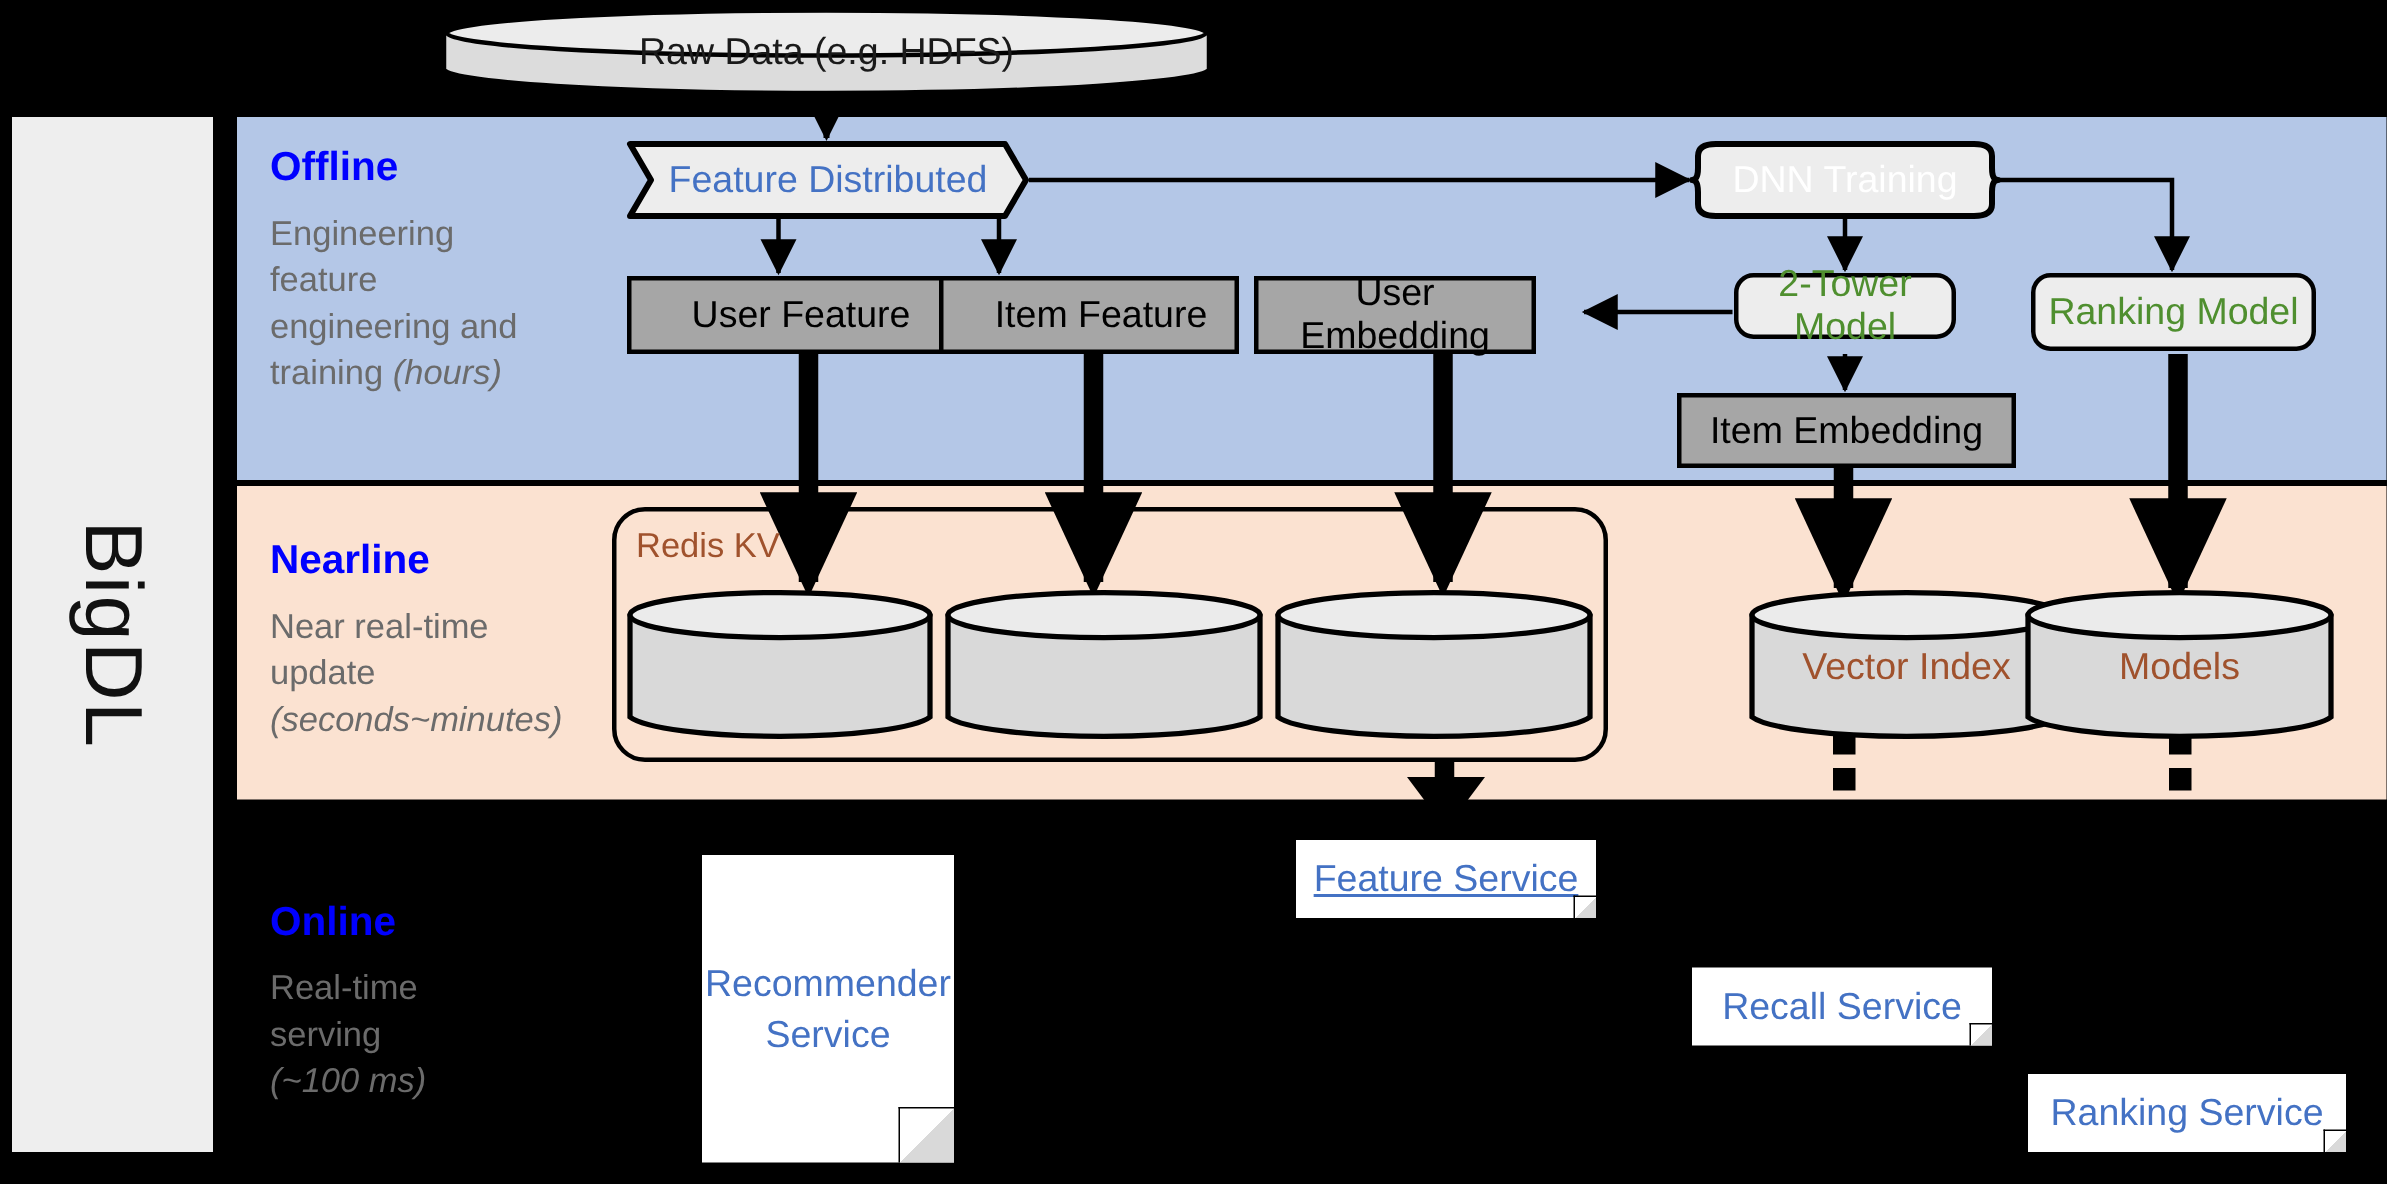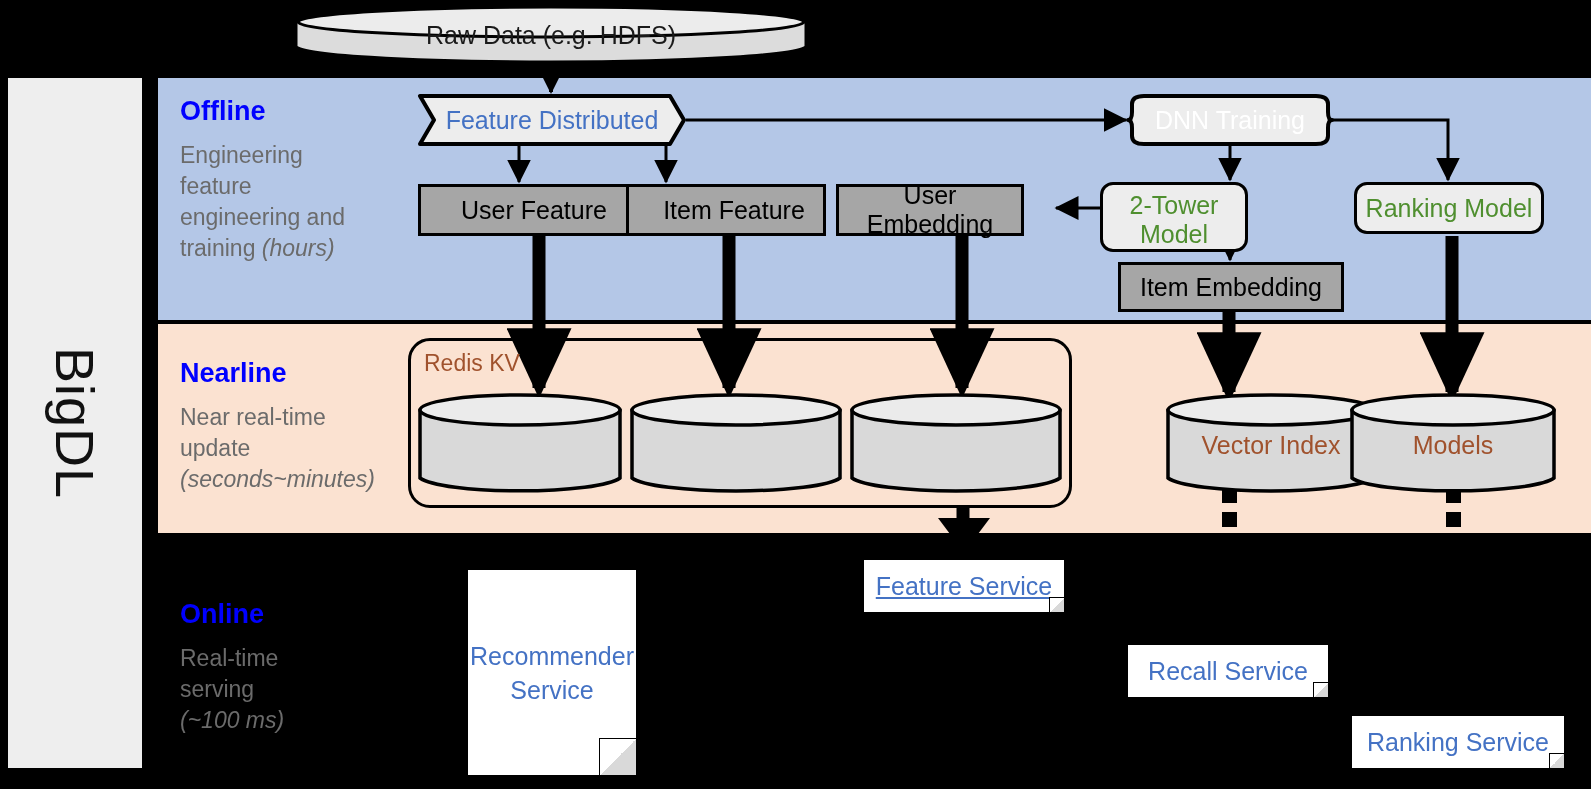--- a/index.html
+++ b/index.html
@@ -194,21 +194,21 @@
   <div class="node grayboxW" id="item-feature" style="left:626px;top:184px;width:200px;height:52px;padding-left:16px;">
     <span>Item Feature</span>
   </div>
   <div class="node grayboxW" id="user-embedding" style="left:836px;top:184px;width:188px;height:52px;">
     <span>User Embedding</span>
   </div>
   <div class="node grayboxW" id="item-embedding" style="left:1118px;top:262px;width:226px;height:50px;">
     <span>Item Embedding</span>
   </div>
 
-  <div class="node procbox green rounded" id="two-tower-model" style="left:1100px;top:182px;width:148px;height:70px;align-items:flex-end;">
+  <div class="node procbox green rounded" id="two-tower-model" style="left:1156px;top:182px;width:148px;height:44px;">
     <span>2-Tower Model</span>
   </div>
   <div class="node procbox green rounded" id="ranking-model" style="left:1354px;top:182px;width:190px;height:52px;">
     <span>Ranking Model</span>
   </div>
 
   <div id="redis-group"></div>
   <div id="redis-kv-label">Redis KV</div>
 
   <div class="cyl" id="redis-store-1" style="left:418px;top:392px;width:204px;height:104px;">

